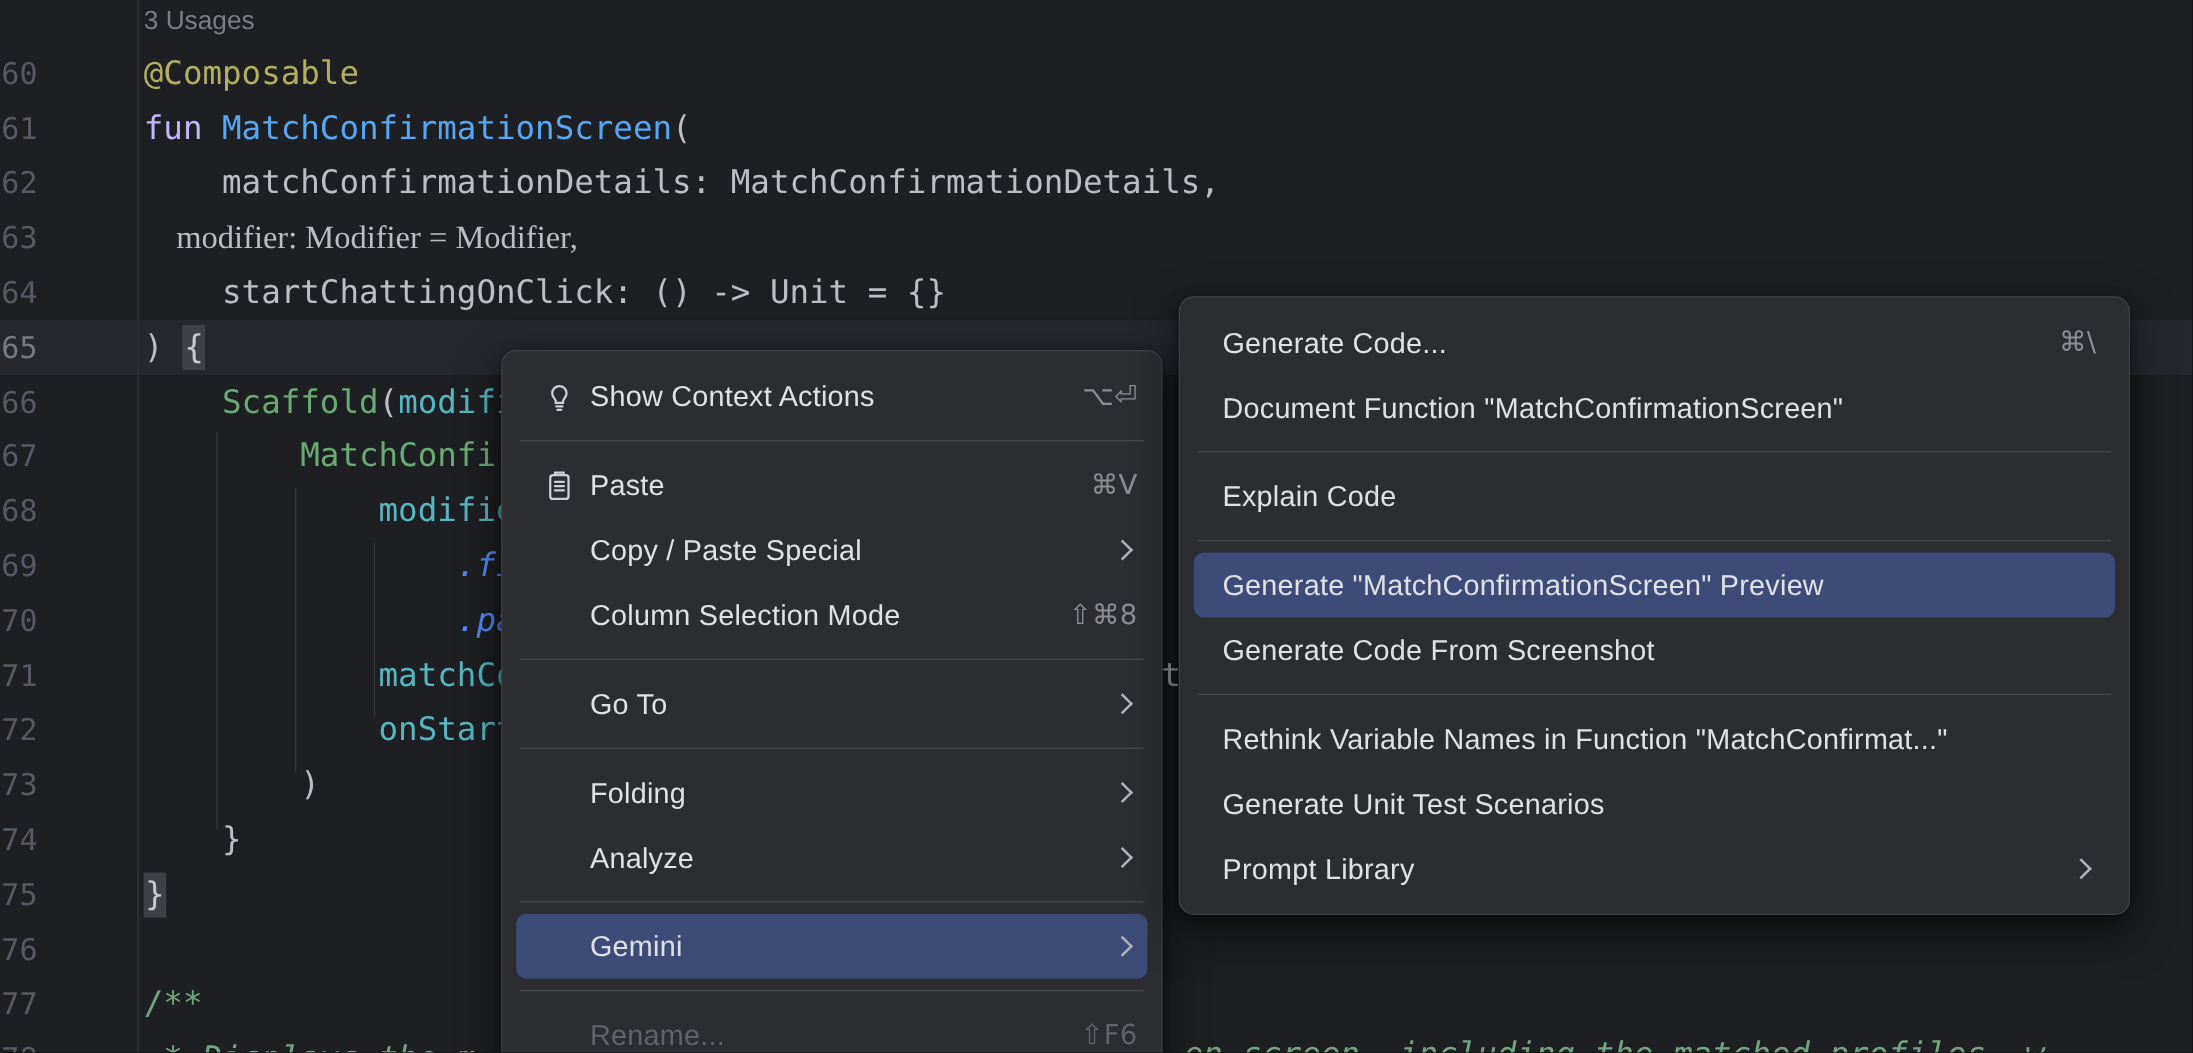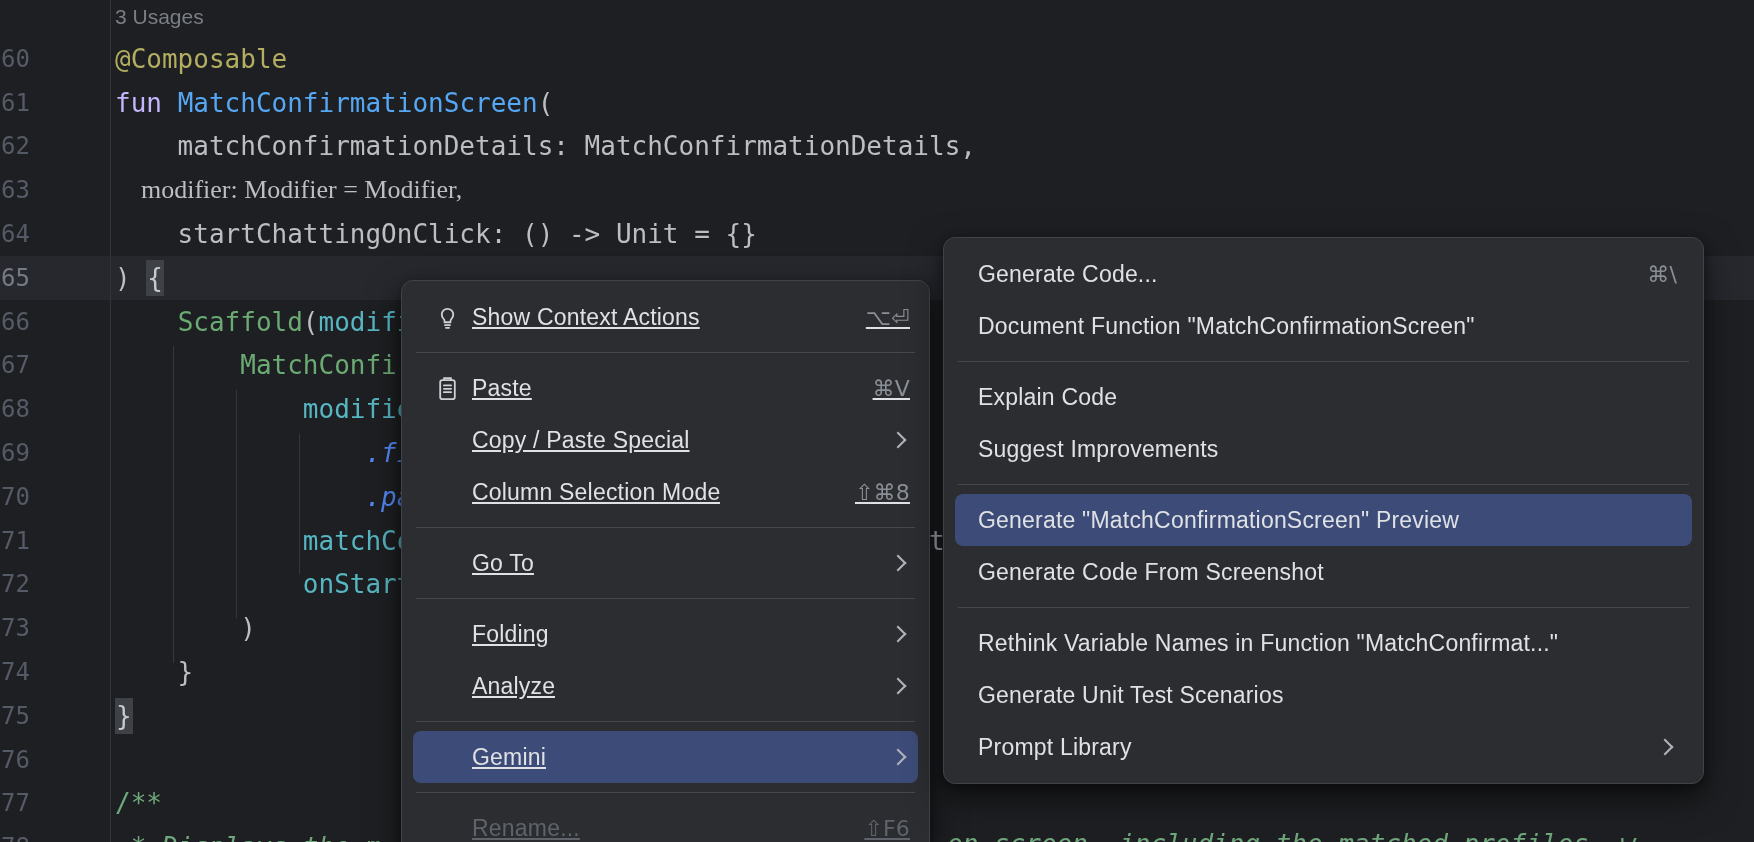--- a/index.html
+++ b/index.html
@@ -32,21 +32,21 @@
                 font-family:"DejaVu Sans Mono", monospace;font-size:26px;font-style:italic;color:#6FA77C;}
 
   
   .menu{position:absolute;background:#2B2D30;border:1px solid #404249;border-radius:12px;
         box-shadow:0 14px 34px rgba(0,0,0,.55), 0 3px 10px rgba(0,0,0,.35);
         padding:10px 0;box-sizing:border-box;z-index:20;}
   .menu1{left:401px;top:280px;width:529px;height:620px;}
   .menu2{left:943px;top:237px;width:761px;z-index:30;}
   .mi{height:52px;margin:0 11px;border-radius:8px;display:flex;align-items:center;
       font-size:23px;color:#DFE1E5;letter-spacing:.2px;}
-  .menu1 .mi{padding:0 8px 0 20px;text-decoration:underline;}
+  .menu1 .mi{padding:0 8px 0 20px;}
   .menu2 .mi{padding:0 15px 0 23px;}
   .mi.selected{background:#3D4B78;}
   .mi.disabled{color:#5E636C;}
   .mi .ico{width:28px;height:28px;margin-right:11px;flex:0 0 28px;display:flex;
            align-items:center;justify-content:center;}
   .mi .lbl{white-space:nowrap;overflow:hidden;}
   .mi .sc{margin-left:auto;color:#8A8E97;font-size:22px;white-space:nowrap;padding-left:20px;
           font-family:"DejaVu Sans", "Liberation Sans", sans-serif;}
   .mi.disabled .sc{color:#5E636C;}
   .mi .chev{margin-left:auto;width:10px;height:10px;border-right:2.4px solid #AFB3BB;
@@ -178,23 +178,20 @@
         <span class="lbl">Generate Code...</span>
         <span class="sc">⌘\</span>
       </div>
       <div class="mi">
         <span class="lbl">Document Function "MatchConfirmationScreen"</span>
       </div>
       <div class="msep"></div>
       <div class="mi">
         <span class="lbl">Explain Code</span>
       </div>
-      <div class="mi">
-        <span class="lbl">Suggest Improvements</span>
-      </div>
       <div class="msep"></div>
       <div class="mi selected">
         <span class="lbl">Generate "MatchConfirmationScreen" Preview</span>
       </div>
       <div class="mi">
         <span class="lbl">Generate Code From Screenshot</span>
       </div>
       <div class="msep"></div>
       <div class="mi">
         <span class="lbl">Rethink Variable Names in Function "MatchConfirmat..."</span>

